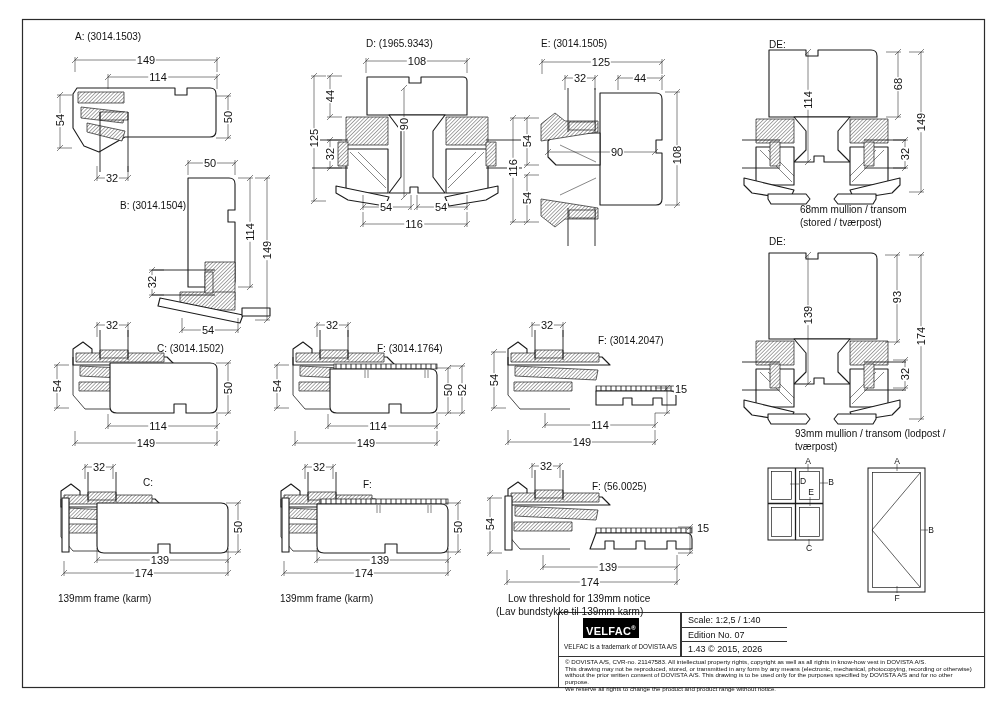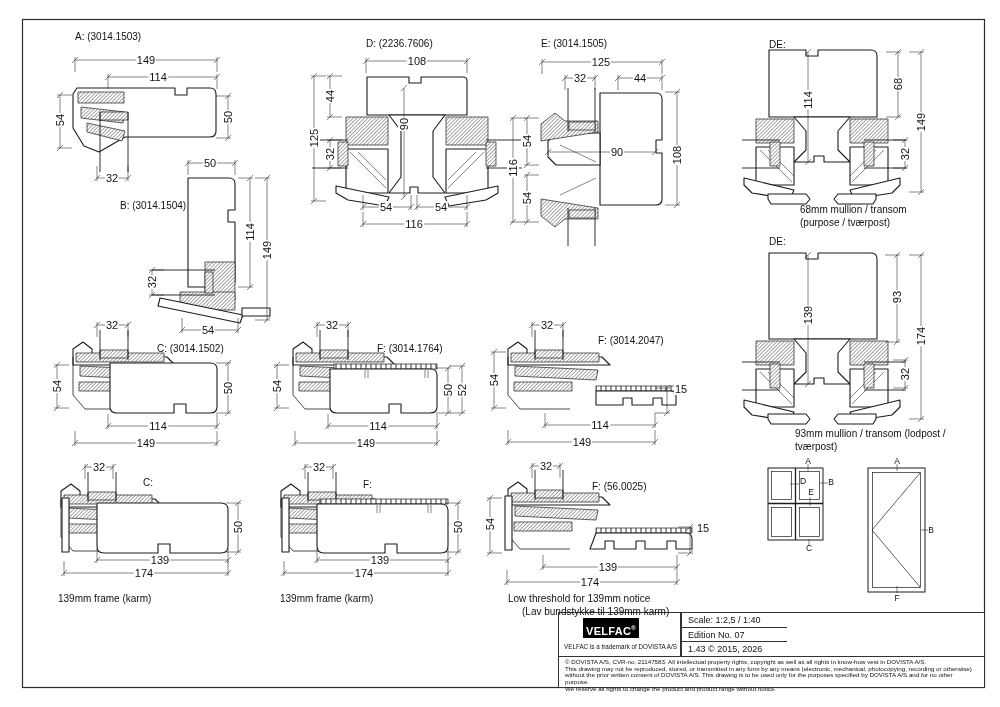--- a/index.html
+++ b/index.html
@@ -223,39 +223,39 @@
   </g>
 
   <g id="dimlayer">
         <path d="M75,60H217M72,63L78,57M214,63L220,57M75,57L75,72M217,57L217,72M108,77H217M105,80L111,74M214,80L220,74M108,74L108,89M217,74L217,89M60,95V148M57,98L63,92M57,151L63,145M57,95L72,95M57,148L72,148M228,96V138M225,99L231,93M225,141L231,135M231,96L216,96M231,138L216,138M97,178H128M94,181L100,175M125,181L131,175M97,181L97,166M128,181L128,166M188,163H235M185,166L191,160M232,166L238,160M188,160L188,175M235,160L235,175M250,178V287M247,181L253,175M247,290L253,284M253,178L238,178M253,287L238,287M267,178V320M264,181L270,175M264,323L270,317M270,178L255,178M270,320L255,320M152,270V295M149,273L155,267M149,298L155,292M149,270L164,270M149,295L164,295M182,330H238M179,333L185,327M235,333L241,327M182,333L182,318M238,333L238,318M366,61H467M363,64L369,58M464,64L470,58M366,58L366,73M467,58L467,73M330,76V117M327,79L333,73M327,120L333,114M327,76L342,76M327,117L342,117M314,76V201M311,79L317,73M311,204L317,198M311,76L326,76M311,201L326,201M330,140V168M327,143L333,137M327,171L333,165M327,140L342,140M327,168L342,168M404,88V197M401,91L407,85M401,200L407,194M363,207H411M360,210L366,204M408,210L414,204M363,210L363,195M411,210L411,195M417,207H467M414,210L420,204M464,210L470,204M417,210L417,195M467,210L467,195M363,224H467M360,227L366,221M464,227L470,221M363,227L363,212M467,227L467,212M542,62H662M539,65L545,59M659,65L665,59M542,59L542,74M662,59L662,74M565,78H595M562,81L568,75M592,81L598,75M565,75L565,90M595,75L595,90M618,78H662M615,81L621,75M659,81L665,75M618,75L618,90M662,75L662,90M527,118V165M524,121L530,115M524,168L530,162M524,118L539,118M524,165L539,165M513,118V222M510,121L516,115M510,225L516,219M510,118L525,118M510,222L525,222M527,175V222M524,178L530,172M524,225L530,219M524,175L539,175M524,222L539,222M548,152H655M545,155L551,149M652,155L658,149M677,92V205M674,95L680,89M674,208L680,202M680,92L665,92M680,205L665,205M808,52V162M805,55L811,49M805,165L811,159M898,52V117M895,55L901,49M895,120L901,114M901,52L886,52M901,117L886,117M921,52V192M918,55L924,49M918,195L924,189M924,52L909,52M924,192L909,192M905,140V168M902,143L908,137M902,171L908,165M908,140L893,140M908,168L893,168M808,255V384M805,258L811,252M805,387L811,381M897,255V342M894,258L900,252M894,345L900,339M900,255L885,255M900,342L885,342M921,255V419M918,258L924,252M918,422L924,416M924,255L909,255M924,419L909,419M905,360V388M902,363L908,357M902,391L908,385M908,360L893,360M908,388L893,388M97,325H128M94,328L100,322M125,328L131,322M97,322L97,337M128,322L128,337M57,365V408M54,368L60,362M54,411L60,405M54,365L69,365M54,408L69,408M228,363V413M225,366L231,360M225,416L231,410M231,363L216,363M231,413L216,413M108,426H217M105,429L111,423M214,429L220,423M108,429L108,414M217,429L217,414M75,443H217M72,446L78,440M214,446L220,440M75,446L75,431M217,446L217,431M317,325H348M314,328L320,322M345,328L351,322M317,322L317,337M348,322L348,337M277,365V408M274,368L280,362M274,411L280,405M274,365L289,365M274,408L289,408M448,368V413M445,371L451,365M445,416L451,410M451,368L436,368M451,413L436,413M462,366V413M459,369L465,363M459,416L465,410M465,366L450,366M465,413L450,413M328,426H437M325,429L331,423M434,429L440,423M328,429L328,414M437,429L437,414M295,443H437M292,446L298,440M434,446L440,440M295,446L295,431M437,446L437,431M532,325H563M529,328L535,322M560,328L566,322M532,322L532,337M563,322L563,337M494,352V408M491,355L497,349M491,411L497,405M491,352L506,352M491,408L506,408M667,388V413M664,391L670,385M664,416L670,410M670,388L655,388M670,413L655,413M545,425H655M542,428L548,422M652,428L658,422M545,428L545,413M655,428L655,413M508,442H655M505,445L511,439M652,445L658,439M508,445L508,430M655,445L655,430M85,467H113M82,470L88,464M110,470L116,464M85,464L85,479M113,464L113,479M238,503V552M235,506L241,500M235,555L241,549M241,503L226,503M241,552L226,552M97,560H228M94,563L100,557M225,563L231,557M97,563L97,548M228,563L228,548M64,573H228M61,576L67,570M225,576L231,570M64,576L64,561M228,576L228,561M305,467H333M302,470L308,464M330,470L336,464M305,464L305,479M333,464L333,479M458,503V552M455,506L461,500M455,555L461,549M461,503L446,503M461,552L446,552M317,560H448M314,563L320,557M445,563L451,557M317,563L317,548M448,563L448,548M284,573H448M281,576L287,570M445,576L451,570M284,576L284,561M448,576L448,561M532,466H560M529,469L535,463M557,469L563,463M532,463L532,478M560,463L560,478M490,498V553M487,501L493,495M487,556L493,550M487,498L502,498M487,553L502,553M690,527V553M687,530L693,524M687,556L693,550M693,527L678,527M693,553L678,553M543,567H677M540,570L546,564M674,570L680,564M543,570L543,555M677,570L677,555M507,582H677M504,585L510,579M674,585L680,579M507,585L507,570M677,585L677,570" class="dl"></path>
       </g>
 </svg>
 
 <div id="labels">
   <span class="slbl" style="left:75px;top:36px">A: (3014.1503)</span>
   <span class="slbl" style="left:120px;top:205px">B: (3014.1504)</span>
-  <span class="slbl" style="left:366px;top:43px">D: (2236.7606)</span>
+  <span class="slbl" style="left:366px;top:43px">D: (1965.9343)</span>
   <span class="slbl" style="left:541px;top:43px">E: (3014.1505)</span>
   <span class="slbl" style="left:769px;top:44px">DE:</span>
   <span class="slbl" style="left:769px;top:241px">DE:</span>
   <span class="slbl" style="left:157px;top:348px">C: (3014.1502)</span>
   <span class="slbl" style="left:377px;top:348px">F: (3014.1764)</span>
   <span class="slbl" style="left:598px;top:340px">F: (3014.2047)</span>
   <span class="slbl" style="left:143px;top:482px">C:</span>
   <span class="slbl" style="left:363px;top:484px">F:</span>
   <span class="slbl" style="left:592px;top:486px">F: (56.0025)</span>
 
   <span class="cap" style="left:800px;top:209px">68mm mullion / transom</span>
-  <span class="cap" style="left:800px;top:222px">(purpose /  tværpost)</span>
+  <span class="cap" style="left:800px;top:222px">(stored /  tværpost)</span>
   <span class="cap" style="left:795px;top:433px">93mm mullion / transom (lodpost /</span>
   <span class="cap" style="left:795px;top:446px">tværpost)</span>
   <span class="cap" style="left:58px;top:598px">139mm frame (karm)</span>
   <span class="cap" style="left:280px;top:598px">139mm frame (karm)</span>
   <span class="cap" style="left:508px;top:598px">Low threshold for 139mm notice</span>
-  <span class="cap" style="left:522px;top:611px">(Lav bundstykke til 139mm karm)</span>
+  <span class="cap" style="left:496px;top:611px">(Lav bundstykke til 139mm karm)</span>
 
   <span class="elbl" style="left:808px;top:461px">A</span>
   <span class="elbl" style="left:803px;top:481px">D</span>
   <span class="elbl" style="left:831px;top:482px">B</span>
   <span class="elbl" style="left:811px;top:492px">E</span>
   <span class="elbl" style="left:809px;top:548px">C</span>
   <span class="elbl" style="left:897px;top:461px">A</span>
   <span class="elbl" style="left:931px;top:530px">B</span>
   <span class="elbl" style="left:897px;top:598px">F</span>
 <span class="dim" style="left: 146px; top: 60px;">149</span>

